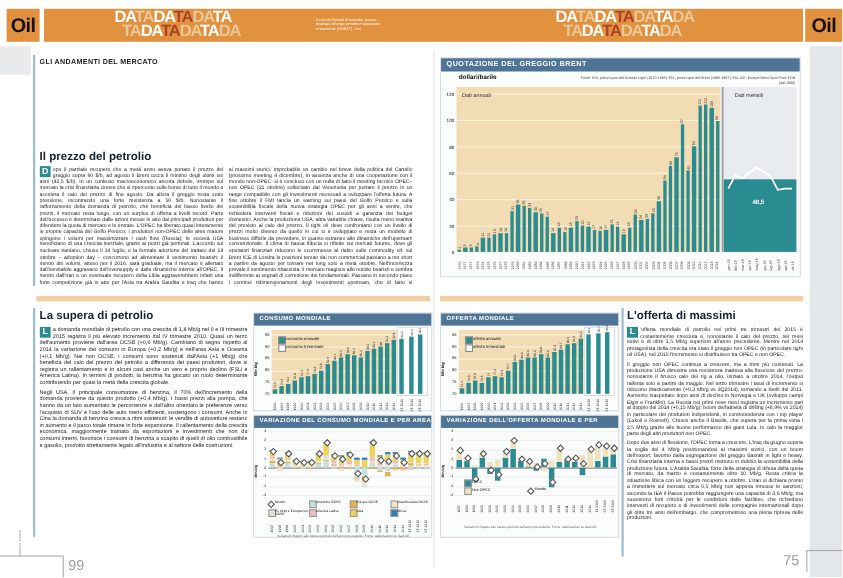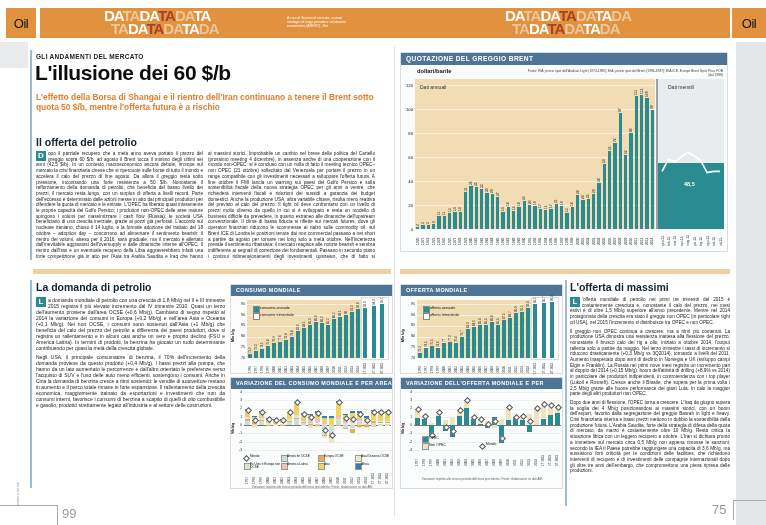--- a/index.html
+++ b/index.html
@@ -1,20 +1,20 @@
 <!DOCTYPE html>
 <html><head>
 <meta charset="utf-8">
 <style>
   html,body{margin:0;padding:0;background:#fff;}
   .page{position:relative;width:766px;height:525px;background:#FFFFFF;overflow:hidden;
         font-family:"Liberation Sans","DejaVu Sans",sans-serif;color:#111;}
   .band{position:absolute;left:40px;top:8px;width:690px;height:30px;background:#E2913E;}
   .logo-box{position:absolute;top:8px;height:30px;background:#E2913E;display:flex;align-items:center;justify-content:center;}
-  .logo-box span{font-size:13px;font-weight:normal;color:#121212;letter-spacing:-0.5px;}
+  .logo-box span{font-size:18px;font-weight:bold;color:#121212;letter-spacing:-0.5px;}
   .masthead-pattern{position:absolute;top:9px;font-weight:800;font-size:15px;letter-spacing:-1px;white-space:nowrap;}
   .band-caption{position:absolute;left:287px;top:16px;width:66px;font-size:3.4px;line-height:4.2px;color:#fff;}
   .gray-strip{position:absolute;left:736px;top:42px;width:30px;height:483px;background:#E4E7EA;}
   .edge-box{position:absolute;left:0;top:42px;width:28px;height:26px;background:#E8EAEC;}
   .gutter{position:absolute;left:394px;top:46px;width:1px;height:470px;background:#E2E2E2;}
   .rule-blue{position:absolute;width:1.5px;background:#9DBBD2;}
   .kicker{position:absolute;left:36px;top:53px;font-size:6.5px;font-weight:bold;letter-spacing:.3px;color:#222;}
   .headline{position:absolute;left:35px;top:61px;font-size:21px;font-weight:bold;letter-spacing:-0.4px;color:#0d0d0d;}
   .subtitle{position:absolute;left:36px;top:92px;width:350px;font-size:8.4px;line-height:10.4px;font-weight:bold;color:#E07E2E;}
   .sec-head{position:absolute;font-size:10.5px;font-weight:bold;color:#14212E;}
@@ -60,35 +60,33 @@
 
   <div class="gray-strip"></div>
   <div class="edge-box"></div>
   <div class="gutter"></div>
 
   <div class="rule-blue" style="left:30px;top:50px;height:210px;"></div>
   <div class="rule-blue" style="left:30px;top:280px;height:208px;"></div>
   <div class="rule-blue" style="left:565px;top:280px;height:226px;"></div>
 
   <div class="kicker">GLI ANDAMENTI DEL MERCATO</div>
-  <div class="headline">L'illusione dei 60 $/b</div>
-  <div class="subtitle">L'effetto della Borsa di Shangai e il rientro dell'Iran continuano a tenere il Brent sotto quota 50 $/b, mentre l'offerta futura è a rischio</div>
-
-  <div class="sec-head" style="left:36px;top:136px;">Il offerta del petrolio</div>
+
+  <div class="sec-head" style="left:36px;top:136px;">Il prezzo del petrolio</div>
   <div class="bodytxt" style="left:36px;top:151px;width:167px;height:109px;">
     <span class="dropcap">D</span><span>opo il parziale recupero che a metà anno aveva portato il prezzo del greggio sopra 60 $/b, ad agosto il Brent tocca il minimo degli ultimi sei anni (42,5 $/b). In un contesto macroeconomico ancora debole, irrompe sul mercato la crisi finanziaria cinese che si ripercuote sulle borse di tutto il mondo e accelera il calo del prezzo di fine agosto. Da allora il greggio resta sotto pressione, incontrando una forte resistenza a 50 $/b. Nonostante il rafforzamento della domanda di petrolio, che beneficia del basso livello dei prezzi, il mercato resta lungo, con un surplus di offerta a livelli record. Parte dell'eccesso è determinato dalle azioni messe in atto dai principali produttori per difendere la quota di mercato e le entrate. L'OPEC ha liberato quasi interamente le proprie capacità del Golfo Persico; i produttori non-OPEC delle aree mature spingono i volumi per massimizzare i cash flow (Russia); le società USA beneficiano di una crescita inerziale, grazie ai pozzi già perforati. L'accordo sul nucleare iraniano, chiuso il 14 luglio, e la formale adozione del trattato del 18 ottobre – adoption day – concorrono ad alimentare il sentimento bearish: il rientro dei volumi, atteso per il 2016, sarà graduale, ma il mercato è allertato dall'inevitabile aggravarsi dell'oversupply e dalle dinamiche interne all'OPEC. Il rientro dall'Iran e un eventuale recupero della Libia aggraverebbero infatti una forte competizione già in atto per l'Asia tra Arabia Saudita e Iraq che hanno spinto le produzioni</span>
   </div>
   <div class="bodytxt" style="left:208px;top:151px;width:167px;height:109px;">
     <span>ai massimi storici. Improbabile un cambio nel breve della politica del Cartello (prossimo meeting 4 dicembre), in assenza anche di una cooperazione con il mondo non-OPEC: si è concluso con un nulla di fatto il meeting tecnico OPEC–non OPEC (21 ottobre) sollecitato dal Venezuela per portare il prezzo in un range compatibile con gli investimenti necessari a sviluppare l'offerta futura. A fine ottobre il FMI lancia un warning sui paesi del Golfo Persico e sulla sostenibilità fiscale della nuova strategia OPEC per gli anni a venire, che richiederà interventi fiscali e riduzioni dei sussidi a garanzia dei budget domestici. Anche la produzione USA, altra variabile chiave, risulta meno reattiva del previsto al calo del prezzo. Il tight oil deve confrontarsi con un livello di prezzi molto diverso da quello in cui si è sviluppato e resta un modello di business difficile da prevedere, in quanto estraneo alle dinamiche dell'upstream convenzionale. Il clima di bassa fiducia si riflette sui mercati futures, dove gli operatori finanziari riducono le scommesse al rialzo sulle commodity oil: sul Brent ICE di Londra le posizioni tenute dai non commercial passano a net short a partire da agosto per tornare net long solo a metà ottobre. Nell'incertezza prevale il sentimento ribassista: il mercato reagisce alle notizie bearish e sembra indifferente ai segnali di correzione dei fondamentali. Passano in secondo piano i continui ridimensionamenti degli investimenti upstream, che di fatto si tradurranno in un rallentamento delle produzioni negli anni a venire.</span>
   </div>
 
   <div class="divider" style="left:33px;width:358px;"></div>
   <div class="divider" style="left:400px;width:330px;"></div>
 
-  <div class="sec-head" style="left:36px;top:281px;">La domanda di petrolio</div>
+  <div class="sec-head" style="left:36px;top:281px;">La supera di petrolio</div>
   <div class="bodytxt" style="left:36px;top:297px;width:189px;height:191px;font-size:5px;line-height:6px;">
     <p><span class="dropcap">L</span><span>a domanda mondiale di petrolio con una crescita di 1,8 Mb/g nel II e III trimestre 2015 registra il più elevato incremento dal IV trimestre 2010. Quasi un terzo dell'aumento proviene dall'area OCSE (+0,6 Mb/g). Cambiano di segno rispetto al 2014 la variazione dei consumi in Europa (+0,2 Mb/g) e nell'area Asia e Oceania (+0,1 Mb/g). Nei non OCSE, i consumi sono sostenuti dall'Asia (+1 Mb/g) che beneficia del calo del prezzo del petrolio a differenza dei paesi produttori, dove si registra un rallentamento e in alcuni casi anche un vero e proprio declino (FSU e America Latina). In termini di prodotti, la benzina ha giocato un ruolo determinante contribuendo per quasi la metà della crescita globale.</span></p>
     <p><span>Negli USA, il principale consumatore di benzina, il 70% dell'incremento della domanda proviene da questo prodotto (+0,4 Mb/g). I bassi prezzi alla pompa, che hanno da un lato aumentato le percorrenze e dall'altro orientato le preferenze verso l'acquisto di SUV e l'uso delle auto meno efficienti, sostengono i consumi. Anche in Cina la domanda di benzina cresce a ritmi sostenuti: le vendite di autovetture restano in aumento e il parco totale rimane in forte espansione. Il rallentamento della crescita economica, maggiormente trainato da esportazioni e investimenti che non da consumi interni, favorisce i consumi di benzina a scapito di quelli di olio combustibile e gasolio, prodotto strettamente legato all'industria e al settore delle costruzioni.</span></p>
   </div>
 
   <div class="sec-head" style="left:570px;top:281px;">L'offerta di massimi</div>
   <div class="bodytxt" style="left:570px;top:297px;width:160px;height:209px;">
     <p><span class="dropcap">L</span><span>'offerta mondiale di petrolio nei primi tre trimestri del 2015 è costantemente cresciuta e, nonostante il calo del prezzo, nei mesi estivi è di oltre 1,5 Mb/g superiore all'anno precedente. Mentre nel 2014 protagonista della crescita era stato il greggio non OPEC (in particolare tight oil USA), nel 2015 l'incremento si distribuisce tra OPEC e non OPEC.</span></p>
     <p><span>Il greggio non OPEC continua a crescere, ma a ritmi più contenuti. La produzione USA dimostra una resistenza inattesa alla flessione del prezzo: nonostante il brusco calo dei rig a olio, iniziato a ottobre 2014, l'output rallenta solo a partire da maggio. Nel terzo trimestre i tassi di incremento si riducono drasticamente (+0,3 Mb/g vs 3Q2014), tornando a livelli del 2011. Aumento inaspettato dopo anni di declino in Norvegia e UK (sviluppo campi Elgin e Franklin). La Russia nei primi nove mesi registra un incremento pari al doppio del 2014 (+0,15 Mb/g): boom dell'attività di drilling (+8,9% vs 2014) in particolare dei produttori indipendenti, in controtendenza con i top player (Lukoil e Rosneft). Cresce anche il Brasile, che supera per la prima volta i 2,5 Mb/g grazie alle buone performance dei giant Lula. In calo la maggior parte degli altri produttori non OPEC.</span></p>
     <p><span>Dopo due anni di flessione, l'OPEC torna a crescere. L'Iraq da giugno supera la soglia dei 4 Mb/g posizionandosi ai massimi storici, con un boom dell'export, favorito dalla segregazione del greggio Basrah in light e heavy. Crisi finanziaria interna e bassi prezzi mettono in dubbio la sostenibilità della produzione futura. L'Arabia Saudita, forte della strategia di difesa della quota di mercato, da marzo è costantemente oltre 10 Mb/g. Resta critica la situazione libica con un leggero recupero a ottobre. L'Iran si dichiara pronto a immettere sul mercato circa 0,5 Mb/g non appena rimosse le sanzioni; secondo la IEA il Paese potrebbe raggiungere una capacità di 3,6 Mb/g, ma sussistono forti criticità per le condizioni delle facilities, che richiedono interventi di recupero e di investimenti delle compagnie internazionali dopo gli oltre tre anni dell'embargo, che compromettono una piena ripresa delle produzioni.</span></p>

